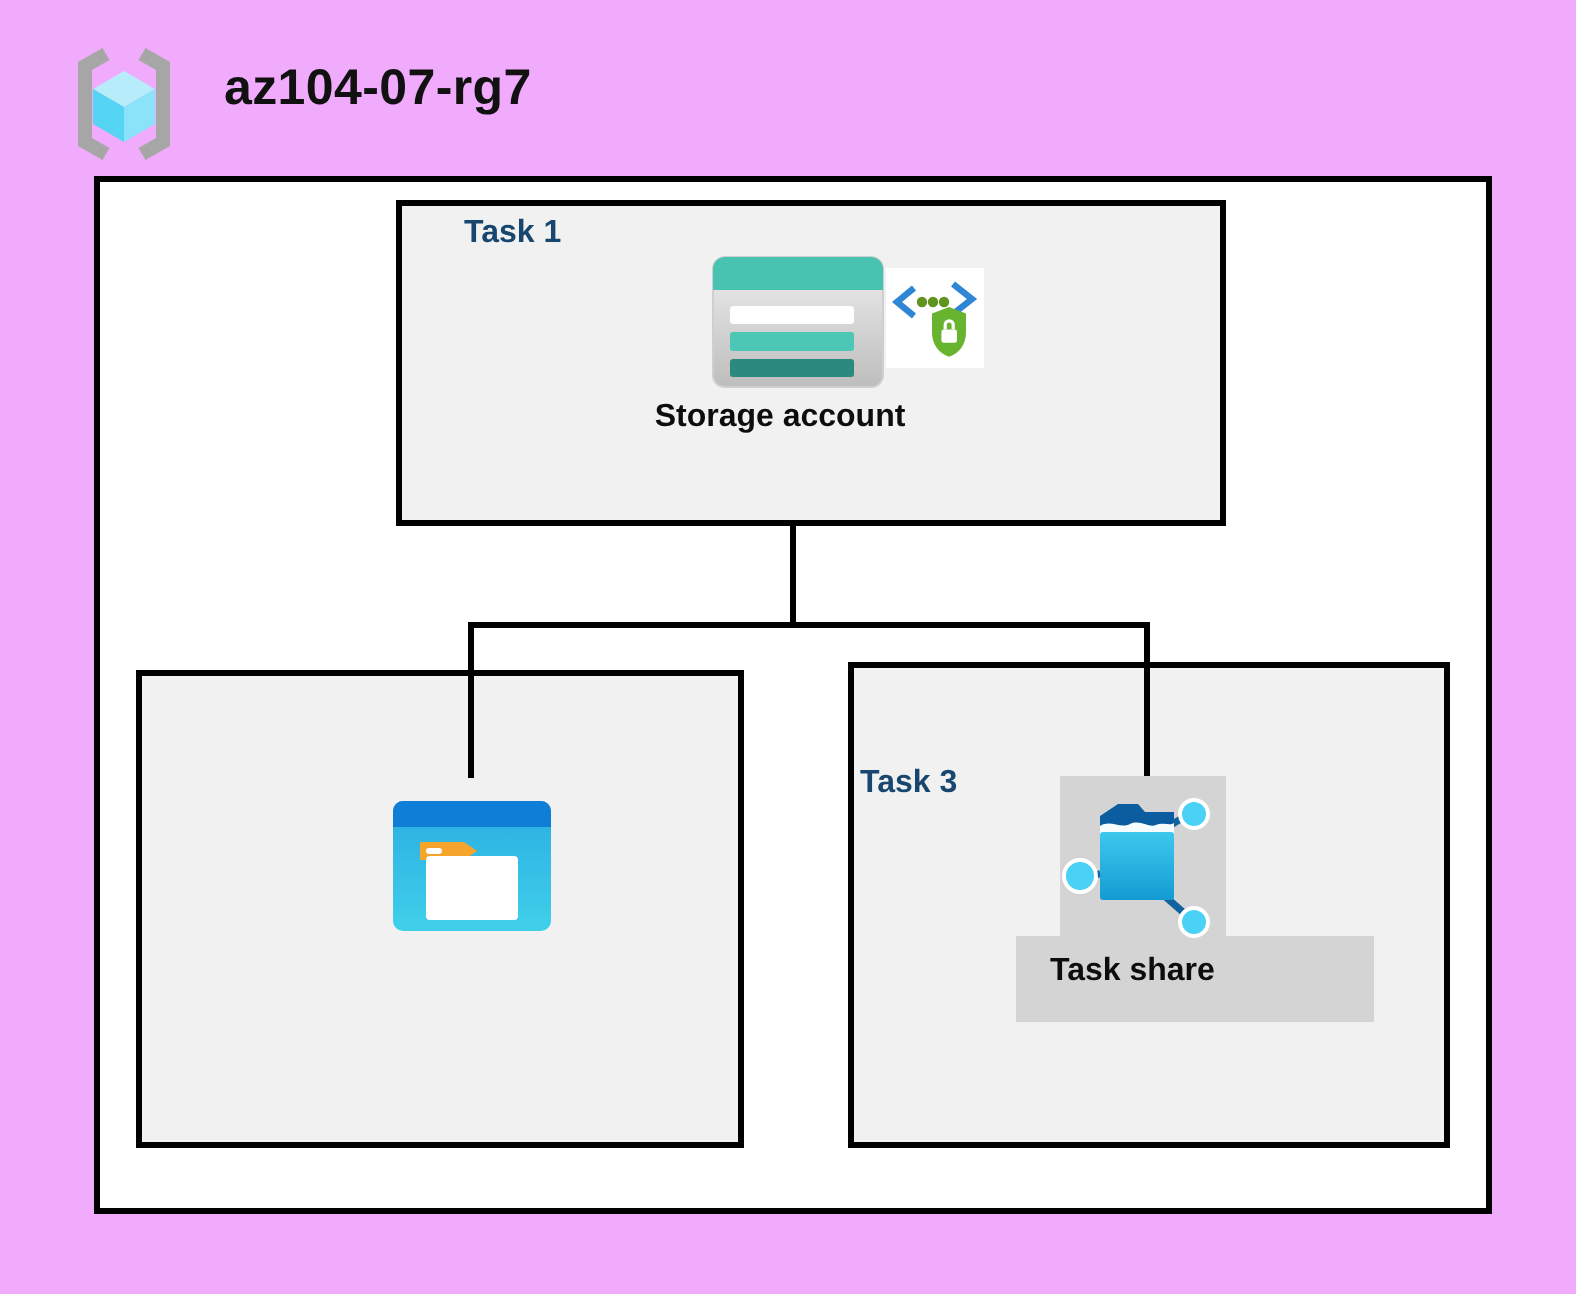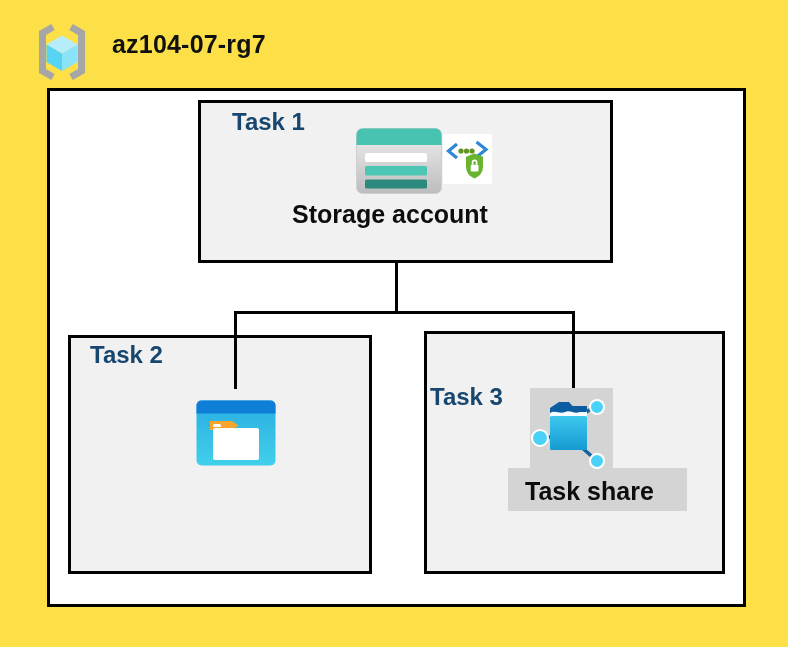--- a/index.html
+++ b/index.html
@@ -1,40 +1,40 @@
 <!DOCTYPE html>
 <html><head>
 <meta charset="utf-8">
 <style>
   html,body{margin:0;padding:0;background:#fff;}
   .canvas{
-    position:relative;width:788px;height:647px;background:#fde047;overflow:hidden;
+    position:relative;width:788px;height:647px;background:#f0abfc;overflow:hidden;
     font-family:"Liberation Sans","DejaVu Sans",sans-serif;
   }
   .abs{position:absolute;}
   .rg-title{
     left:112px;top:30px;font-size:25px;font-weight:700;color:#111;letter-spacing:.2px;
   }
   .outer-box{
     left:47px;top:88px;width:699px;height:519px;border:3px solid #000;background:#fff;box-sizing:border-box;
   }
   .task-box{
     border:3px solid #000;background:#f1f1f1;box-sizing:border-box;
   }
   .task1{left:198px;top:100px;width:415px;height:163px;}
   .task2{left:68px;top:335px;width:304px;height:239px;}
   .task3{left:424px;top:331px;width:301px;height:243px;}
   .task-label{
-    font-size:24px;font-weight:700;color:#17466F;
+    font-size:16px;font-weight:700;color:#17466F;
   }
   .t1l{left:232px;top:108px;}
   .t2l{left:90px;top:341px;}
   .t3l{left:430px;top:343px;margin-top:40px;}
   .item-label{
-    font-size:25px;font-weight:700;color:#0d0d0d;white-space:nowrap;
+    font-size:16px;font-weight:700;color:#0d0d0d;white-space:nowrap;
   }
   .storage-label{left:390px;top:200px;transform:translateX(-50%);}
   .blob-label{left:237px;top:486px;transform:translateX(-50%);}
   .fileshare-band{left:508px;top:468px;width:179px;height:43px;background:#d4d4d4;}
   .fileshare-label{left:525px;top:477px;}
   .line{background:#000;}
   .v1{left:395px;top:261px;width:3px;height:53px;}
   .hline{left:234px;top:311px;width:341px;height:3px;}
   .v2{left:234px;top:311px;width:3px;height:78px;}
   .v3{left:572px;top:311px;width:3px;height:79px;}
@@ -63,21 +63,20 @@
   <div class="abs task-box task1"></div>
   <div class="abs task-box task2"></div>
   <div class="abs task-box task3"></div>
 
   <div class="abs line v1"></div>
   <div class="abs line hline"></div>
   <div class="abs line v2"></div>
   <div class="abs line v3"></div>
 
   <div class="abs task-label t1l">Task 1</div>
-  <div class="abs task-label t2l">Task 2</div>
   <div class="abs task-label t3l">Task 3</div>
 
   <svg class="abs storage-icon" viewBox="0 0 86 66" aria-hidden="true">
     <defs>
       <linearGradient id="sg" x1="0" y1="0" x2="0" y2="1">
         <stop offset="0" stop-color="#efefef"></stop>
           <stop offset="1" stop-color="#bdbdbd"></stop>
       </linearGradient>
     </defs>
     <rect x="0.5" y="0.5" width="85" height="65" rx="6" fill="url(#sg)" stroke="#cfcfcf"></rect>

